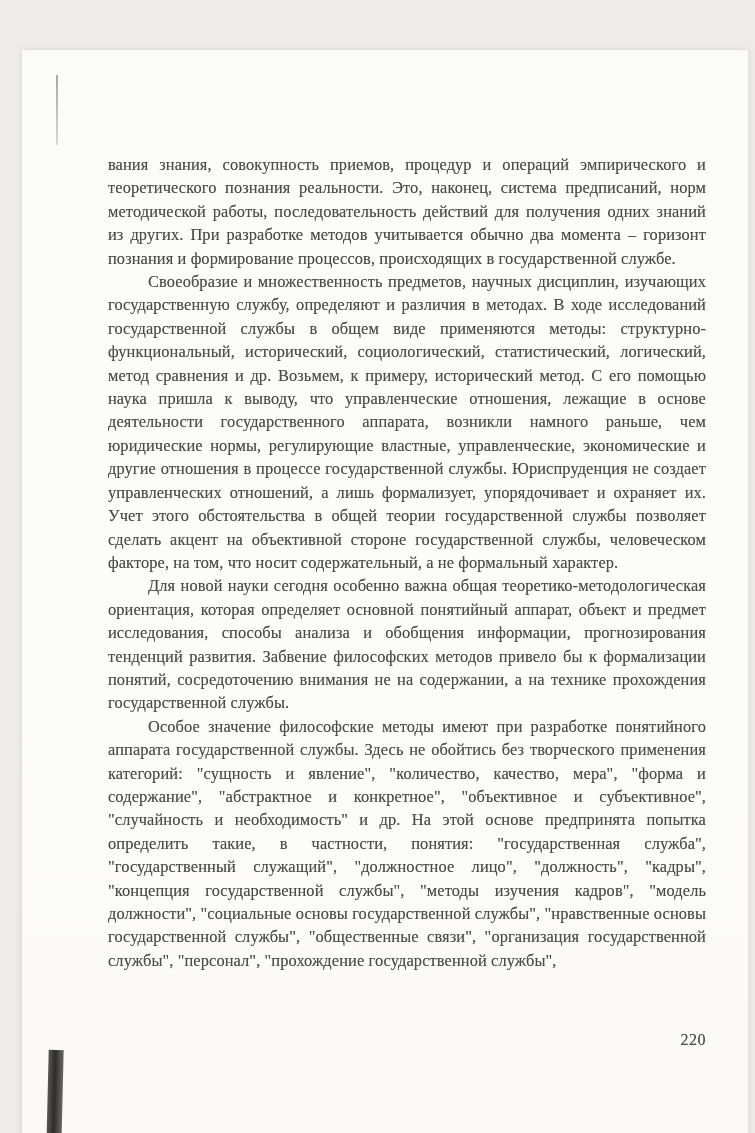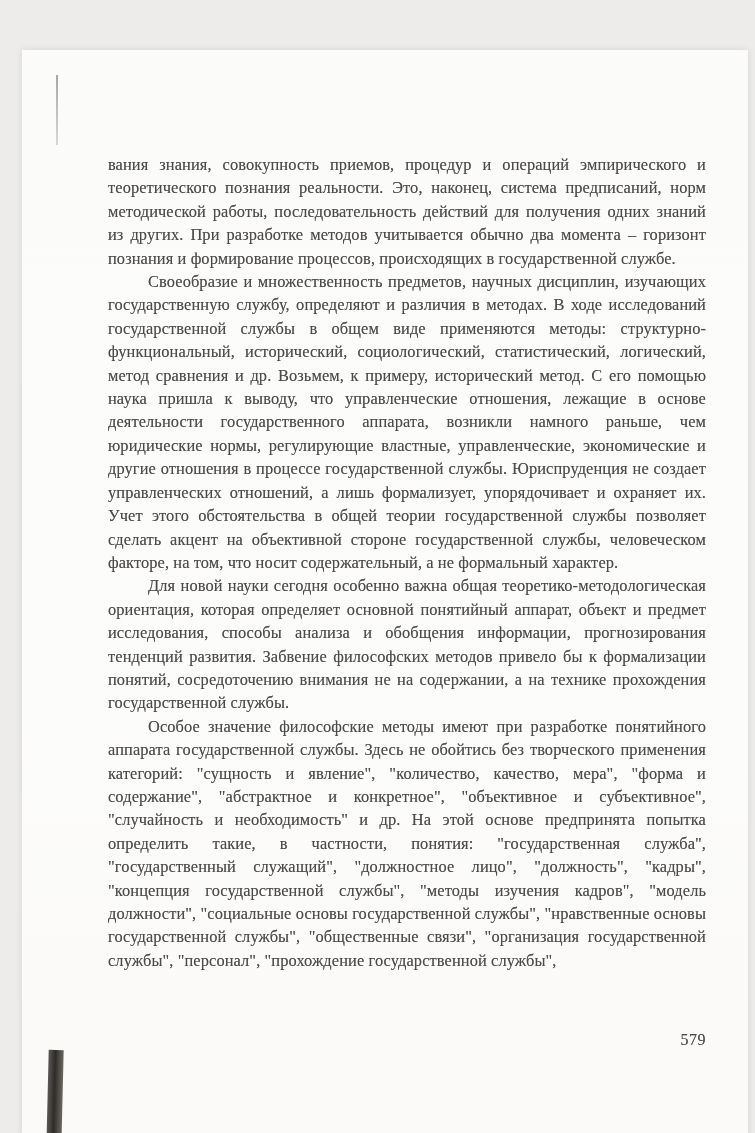--- a/index.html
+++ b/index.html
@@ -79,16 +79,16 @@
 <div class="scan-page">
   <div class="page-edge-line"></div>
 
   <div class="content">
     <p>вания знания, совокупность приемов, процедур и операций эмпирического и теоретического познания реальности. Это, наконец, система предписаний, норм методической работы, последовательность действий для получения одних знаний из других. При разработке методов учитывается обычно два момента – горизонт познания и формирование процессов, происходящих в государственной службе.</p>
     <p class="indent">Своеобразие и множественность предметов, научных дисциплин, изучающих государственную службу, определяют и различия в методах. В ходе исследований государственной службы в общем виде применяются методы: структурно-функциональный, исторический, социологический, статистический, логический, метод сравнения и др. Возьмем, к примеру, исторический метод. С его помощью наука пришла к выводу, что управленческие отношения, лежащие в основе деятельности государственного аппарата, возникли намного раньше, чем юридические нормы, регулирующие властные, управленческие, экономические и другие отношения в процессе государственной службы. Юриспруденция не создает управленческих отношений, а лишь формализует, упорядочивает и охраняет их. Учет этого обстоятельства в общей теории государственной службы позволяет сделать акцент на объективной стороне государственной службы, человеческом факторе, на том, что носит содержательный, а не формальный характер.</p>
     <p class="indent">Для новой науки сегодня особенно важна общая теоретико-методологическая ориентация, которая определяет основной понятийный аппарат, объект и предмет исследования, способы анализа и обобщения информации, прогнозирования тенденций развития. Забвение философских методов привело бы к формализации понятий, сосредоточению внимания не на содержании, а на технике прохождения государственной службы.</p>
     <p class="indent">Особое значение философские методы имеют при разработке понятийного аппарата государственной службы. Здесь не обойтись без творческого применения категорий: "сущность и явление", "количество, качество, мера", "форма и содержание", "абстрактное и конкретное", "объективное и субъективное", "случайность и необходимость" и др. На этой основе предпринята попытка определить такие, в частности, понятия: "государственная служба", "государственный служащий", "должностное лицо", "должность", "кадры", "концепция государственной службы", "методы изучения кадров", "модель должности", "социальные основы государственной службы", "нравственные основы государственной службы", "общественные связи", "организация государственной службы", "персонал", "прохождение государственной службы",</p>
   </div>
 
-  <div class="page-number">579</div>
+  <div class="page-number">220</div>
 
   <div class="book-spine-shadow"></div>
 </div>
 
 </body></html>

